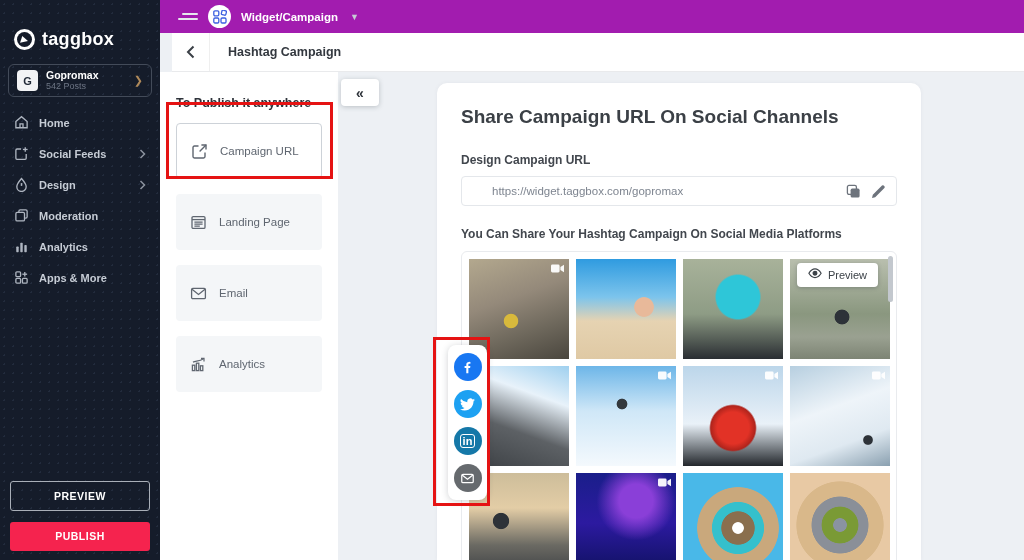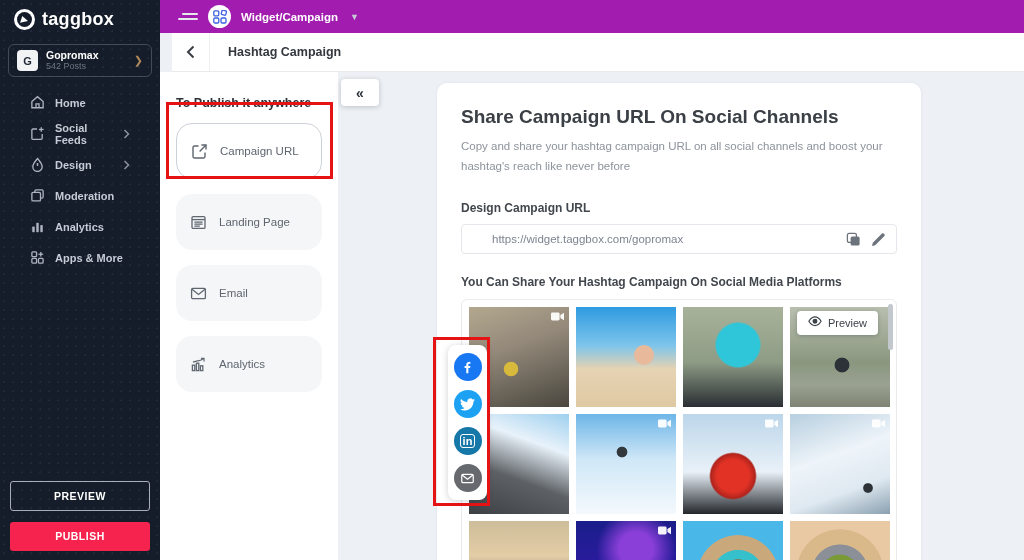--- a/index.html
+++ b/index.html
@@ -5,38 +5,38 @@
   * { margin:0; padding:0; box-sizing:border-box; }
   html,body { width:1024px; height:560px; overflow:hidden; }
   body { position:relative; background:#edf0f4; font-family:"Liberation Sans", sans-serif; }
   svg { display:block; }
 
   
   .sidebar { position:absolute; left:0; top:0; width:160px; height:560px; z-index:6;
     background-color:#151c2a;
     background-image:radial-gradient(#222b3c 1px, transparent 1px);
     background-size:9px 9px; }
-  .logo-row { display:flex; align-items:center; gap:7px; padding:6px 0 0 14px; height:33px; }
+  .logo-row { display:flex; align-items:center; gap:7px; padding:6px 0 0 14px; height:33px;margin-top:20px; }
   .logo-mark { width:21px; height:21px; border-radius:50%; background:#fff; position:relative; flex:0 0 auto; }
   .logo-mark .inner { position:absolute; left:3px; top:3px; width:15px; height:15px; border-radius:50%; background:#151c2a; }
   .logo-mark .tri { position:absolute; left:7px; top:8px; width:0; height:0;
     border-left:7px solid #fff; border-top:3px solid transparent; border-bottom:4px solid transparent; transform:rotate(18deg); }
   .logo-text { color:#fff; font-size:18px; font-weight:bold; letter-spacing:.3px; }
 
   .account-card { margin:11px 8px 0 8px; height:33px; border:1px solid #434b59; border-radius:6px;
     display:flex; align-items:center; gap:8px; padding:0 8px; cursor:pointer; }
   .acc-avatar { width:21px; height:21px; background:#f2f3f5; border-radius:4px; color:#222a38;
     font-size:11px; font-weight:bold; display:flex; align-items:center; justify-content:center; }
   .acc-meta { flex:1; line-height:1.15; }
   .acc-name { color:#fff; font-size:10.5px; font-weight:bold; }
   .acc-posts { color:#6d7584; font-size:9px; }
   .acc-chevron { color:#b08a5a; font-size:11px; }
 
   .nav { margin-top:10px; }
-  .nav-item { display:flex; align-items:center; gap:10px; height:31px; padding:0 30px; cursor:pointer; }
+  .nav-item { display:flex; align-items:center; gap:10px; height:31px; padding:0 14px; cursor:pointer; }
   .nav-item .ni-icon { width:15px; height:15px; color:#aeb5c0; flex:0 0 auto; }
   .nav-item .ni-label { flex:1; color:#c6ccd5; font-size:11px; font-weight:600; }
   .nav-item .ni-chevron { color:#8d94a0; }
 
   .side-actions { position:absolute; left:10px; right:10px; bottom:9px; }
   .btn-preview { display:block; width:100%; height:30px; border:1px solid #a9afb8; border-radius:3px;
     background:transparent; color:#fff; font-size:10.5px; font-weight:bold; letter-spacing:.5px;
     text-align:center; line-height:28px; cursor:pointer; margin-bottom:11px; font-family:inherit; }
   .btn-publish { display:block; width:100%; height:29px; border:none; border-radius:3px;
     background:#f5234e; color:#fff; font-size:10.5px; font-weight:bold; letter-spacing:.5px;
@@ -58,21 +58,21 @@
   .subheader { position:absolute; left:172px; top:33px; right:0; height:39px; background:#fff;
     border-bottom:1px solid #e9eaec; display:flex; align-items:center; z-index:4; }
   .back-box { width:38px; height:100%; border-right:1px solid #efefef; display:flex;
     align-items:center; justify-content:center; cursor:pointer; color:#3a3f46; }
   .sub-title { margin-left:18px; font-size:12.5px; font-weight:bold; color:#33383f; }
 
   
   .publish-panel { position:absolute; left:160px; top:72px; width:178px; height:488px; background:#fff; z-index:3; }
   .panel-title { margin:24px 0 0 16px; font-size:12.5px; font-weight:bold; color:#2e333a; }
   .option-list { margin:13px 16px 0 16px; }
-  .option-card { height:56px; border-radius:16px; display:flex; align-items:center; gap:12px;
+  .option-card { height:56px; border-radius:4px; display:flex; align-items:center; gap:12px;
     padding:0 14px; margin-bottom:15px; cursor:pointer; background:#f4f6f8; color:#70767f; }
   .option-card.active { background:#fff; border:1px solid #cdd2d8; }
   .option-card .oc-icon { width:17px; height:17px; color:#5f6670; flex:0 0 auto; }
   .option-card .oc-label { font-size:11.5px; color:#5f6670; }
 
   .collapse-btn { position:absolute; left:341px; top:79px; width:38px; height:27px; background:#fff;
     border-radius:4px; box-shadow:0 1px 5px rgba(40,50,60,.25); display:flex; align-items:center;
     justify-content:center; font-size:14px; font-weight:bold; color:#2e333a; cursor:pointer; z-index:7; }
 
   
@@ -285,21 +285,20 @@
       </span>
       <span class="oc-label">Analytics</span>
     </div>
   </div>
 </div>
 
 <div class="collapse-btn">«</div>
 
 <div class="main-card">
   <div class="mc-heading">Share Campaign URL On Social Channels</div>
-  <div class="mc-desc">Copy and share your hashtag campaign URL on all social channels and boost your hashtag's reach like never before</div>
   <div class="mc-url-label">Design Campaign URL</div>
 
   <div class="url-row">
     <input class="url-input" readonly="" value="https://widget.taggbox.com/gopromax" style="">
     <span class="url-icon">
       <svg viewBox="0 0 15 15">
           <rect x="4.6" y="4.6" width="9" height="9" rx="1.6" fill="currentColor"></rect>
           <rect x="1.4" y="1.4" width="9" height="9" rx="1.6" fill="none" stroke="currentColor" stroke-width="1.3"></rect>
         </svg>
     </span>

